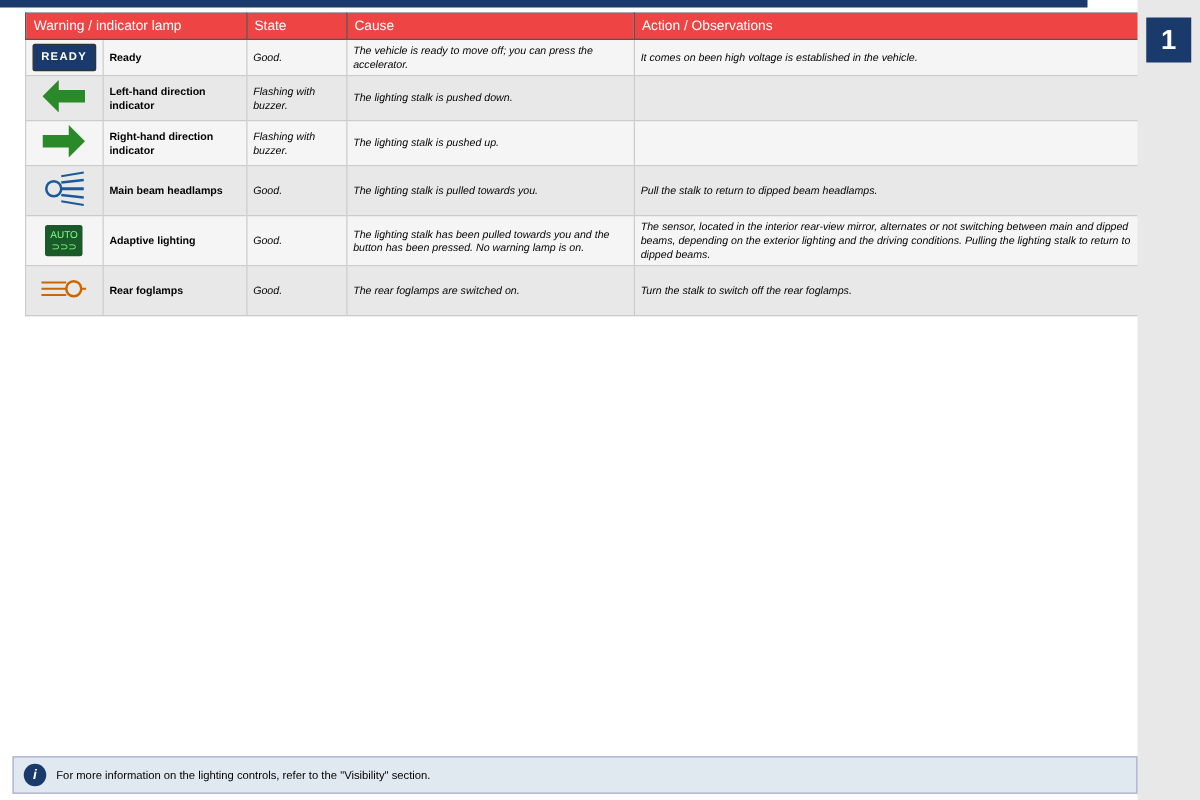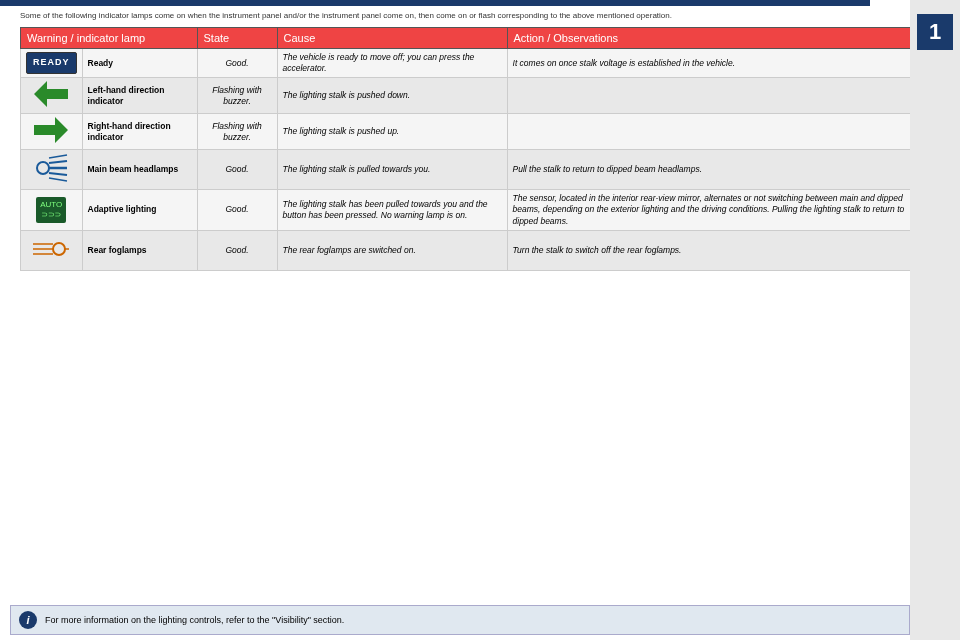--- a/index.html
+++ b/index.html
@@ -121,21 +121,20 @@
 
     .name-cell {
       width: 115px;
       font-weight: bold;
       font-size: 9px;
     }
 
     .state-cell {
       width: 80px;
       font-size: 8.5px;
-      text-align: center;
     }
 
     .cause-cell {
       width: 230px;
       font-size: 8.5px;
       margin-left: 40px;
     }
 
     .action-cell {
       font-size: 8.5px;
@@ -181,38 +180,37 @@
 <div class="page-container">
 
   <div class="top-bar"></div>
 
   <div class="right-tab">
     <div class="tab-number">1</div>
   </div>
 
 
 
-  <div class="page-subtitle">Some of the following indicator lamps come on when the instrument panel and/or the instrument panel come on, then come on or flash corresponding to the above mentioned operation.</div>
 
   <table class="indicator-table">
     <thead>
       <tr>
         <th colspan="2">Warning / indicator lamp</th>
         <th>State</th>
         <th>Cause</th>
         <th>Action / Observations</th>
       </tr>
     </thead>
     <tbody id="table-body">
     <tr>
     <td class="icon-cell"><div style="background:#1a3a6b;color:white;font-size:9px;font-weight:bold;padding:4px 6px;display:inline-block;border:1px solid #333;border-radius:2px;letter-spacing:1px;">READY</div></td>
     <td class="name-cell">Ready</td>
     <td class="state-cell italic-text">Good.</td>
     <td class="cause-cell italic-text">The vehicle is ready to move off; you can press the accelerator.</td>
-    <td class="action-cell italic-text">It comes on once stalk voltage is established in the vehicle.</td>
+    <td class="action-cell italic-text">It comes on been high voltage is established in the vehicle.</td>
   </tr>
         <tr>
     <td class="icon-cell"><svg width="34" height="26" viewBox="0 0 34 26">
               <polygon points="13,0 13,8 34,8 34,18 13,18 13,26 0,13" fill="#2a8a2a"></polygon>
             </svg></td>
     <td class="name-cell">Left-hand direction indicator</td>
     <td class="state-cell italic-text">Flashing with buzzer.</td>
     <td class="cause-cell italic-text">The lighting stalk is pushed down.</td>
     <td class="action-cell italic-text"></td>
   </tr>

